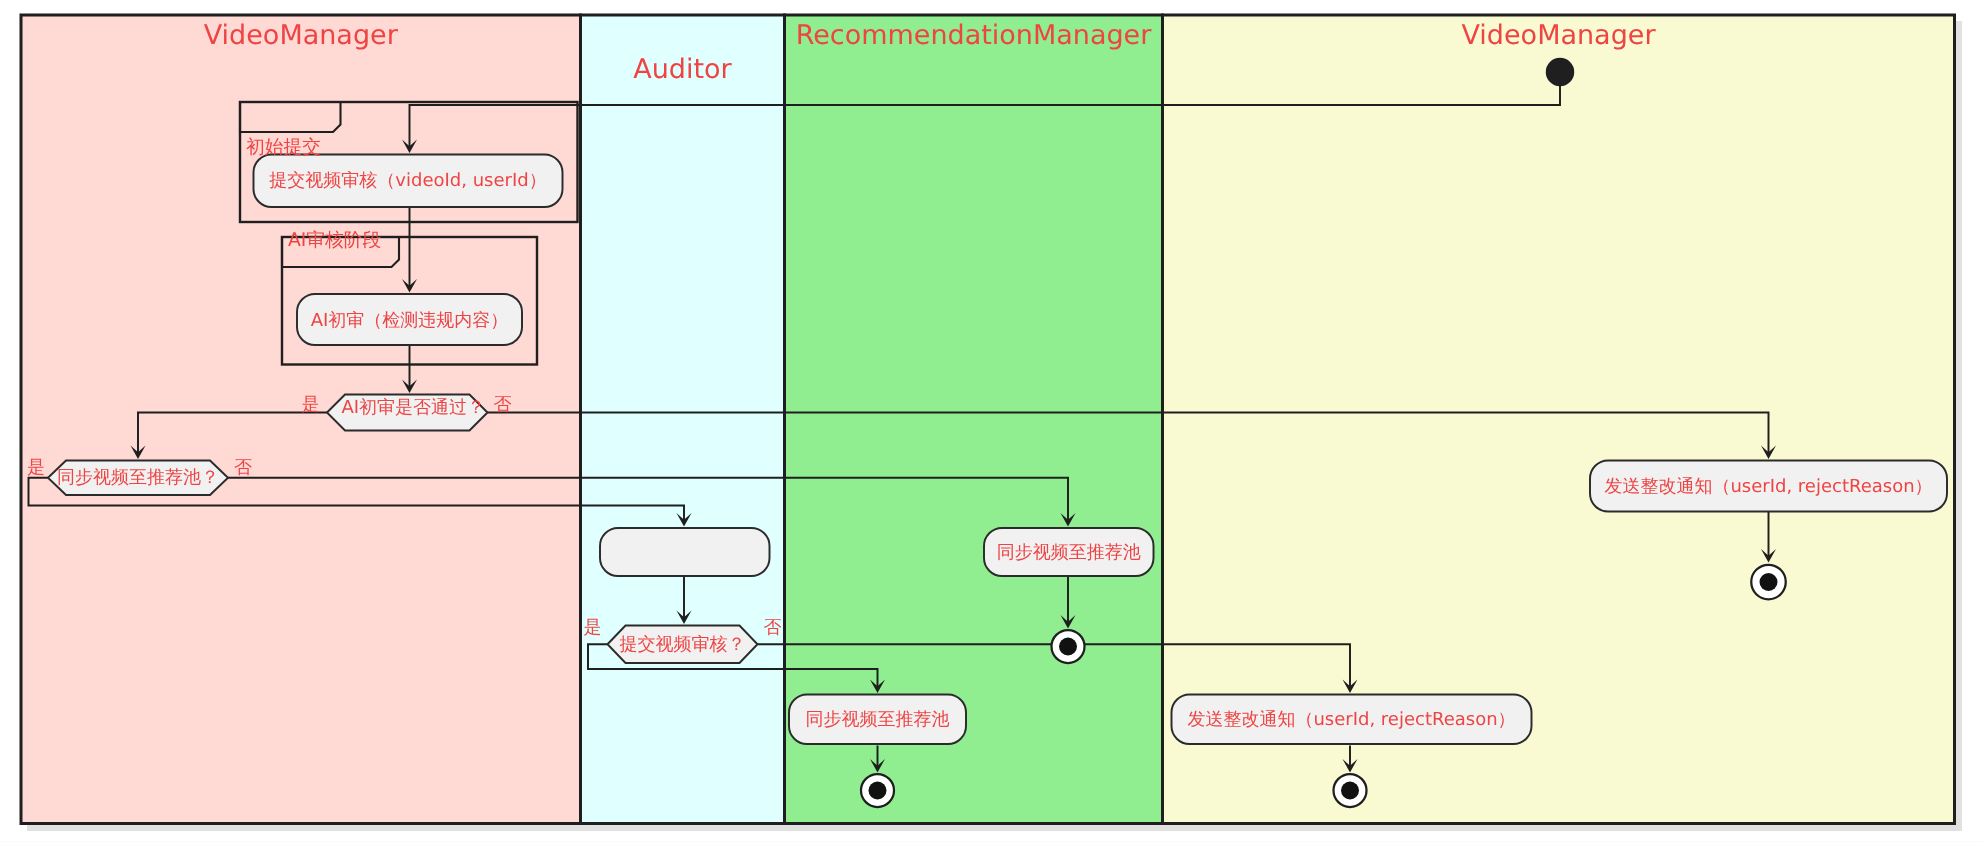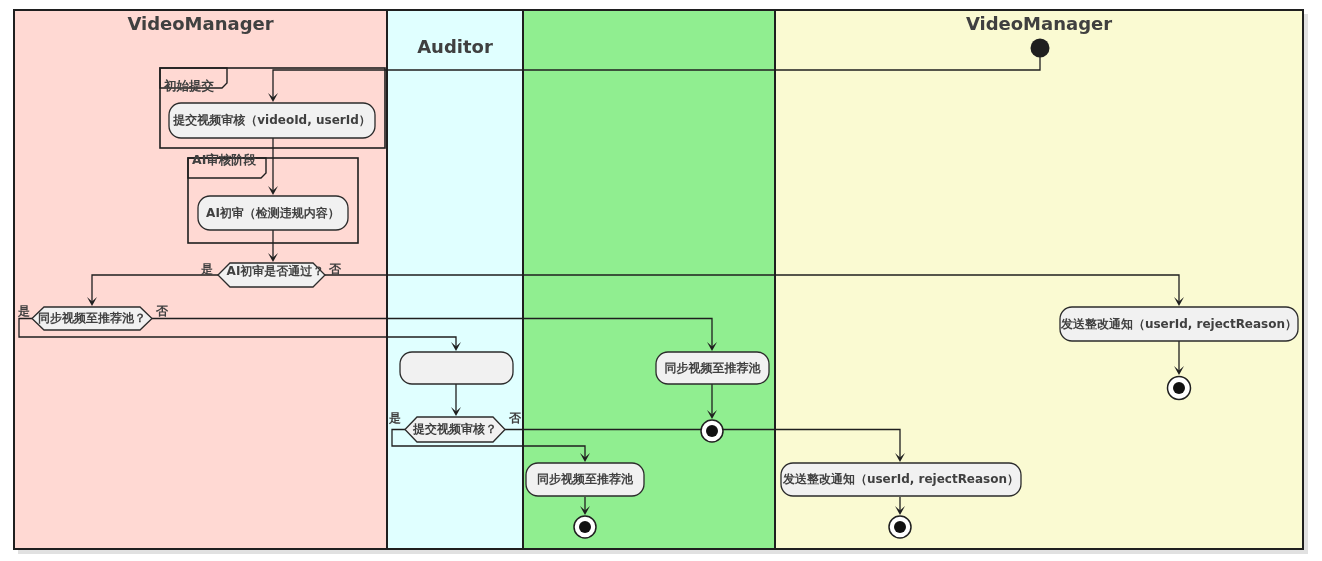--- a/index.html
+++ b/index.html
@@ -2,21 +2,21 @@
 <html><head>
 <meta charset="utf-8">
 <style>
   html,body{margin:0;padding:0;background:#ffffff;}
   #canvas{
     position:relative;width:1322px;height:561px;background:#ffffff;overflow:hidden;
     font-family:"DejaVu Sans","Liberation Sans",sans-serif;color:#111;
   }
   #canvas svg{position:absolute;left:0;top:0;}
   .t{position:absolute;display:flex;align-items:center;justify-content:center;
-     white-space:nowrap;font-size:12px;color:#404040;pointer-events:none;font-weight:bold;}
+     white-space:nowrap;font-size:12px;color:#ef4444;pointer-events:none;}
   .t.left{justify-content:flex-start;}
   .t.right{justify-content:flex-end;}
   .lane-title{font-size:18px;}
   .part-label{font-size:12.5px;}
   .small{font-size:12px;}
 </style>
 </head>
 <body>
 
 <div id="canvas">
@@ -93,23 +93,24 @@
       <circle cx="712" cy="431" r="6" fill="#111"></circle>
       <circle cx="585" cy="527" r="11" fill="#ffffff" stroke="#1f1f1f" stroke-width="1.5"></circle>
       <circle cx="585" cy="527" r="6" fill="#111"></circle>
       <circle cx="900" cy="527" r="11" fill="#ffffff" stroke="#1f1f1f" stroke-width="1.5"></circle>
       <circle cx="900" cy="527" r="6" fill="#111"></circle>
     </g>
   </svg>
 
   <div class="t lane-title" style="left:14px;top:11px;width:373px;height:24px;">VideoManager</div>
   <div class="t lane-title" style="left:387px;top:11px;width:136px;height:24px;margin-top:23px;">Auditor</div>
+  <div class="t lane-title" style="left:523px;top:11px;width:252px;height:24px;">RecommendationManager</div>
   <div class="t lane-title" style="left:775px;top:11px;width:528px;height:24px;">VideoManager</div>
 
-  <div class="t part-label left" style="left:164px;top:70px;width:60px;height:32px;">初始提交</div>
+  <div class="t part-label left" style="left:164px;top:82px;width:60px;height:32px;">初始提交</div>
   <div class="t part-label left" style="left:192px;top:152px;width:72px;height:16px;">AI审核阶段</div>
 
   <div class="t" style="left:198px;top:196px;width:150px;height:34px;">AI初审（检测违规内容）</div>
   <div class="t" style="left:169px;top:103px;width:206px;height:35px;">提交视频审核（videoId, userId）</div>
   <div class="t" style="left:656px;top:352px;width:113px;height:32px;">同步视频至推荐池</div>
   <div class="t" style="left:526px;top:463px;width:118px;height:33px;">同步视频至推荐池</div>
   <div class="t" style="left:781px;top:463px;width:240px;height:33px;">发送整改通知（userId, rejectReason）</div>
   <div class="t" style="left:1060px;top:307px;width:238px;height:34px;">发送整改通知（userId, rejectReason）</div>
 
   <div class="t" style="left:222px;top:263px;width:107px;height:16px;">AI初审是否通过？</div>

